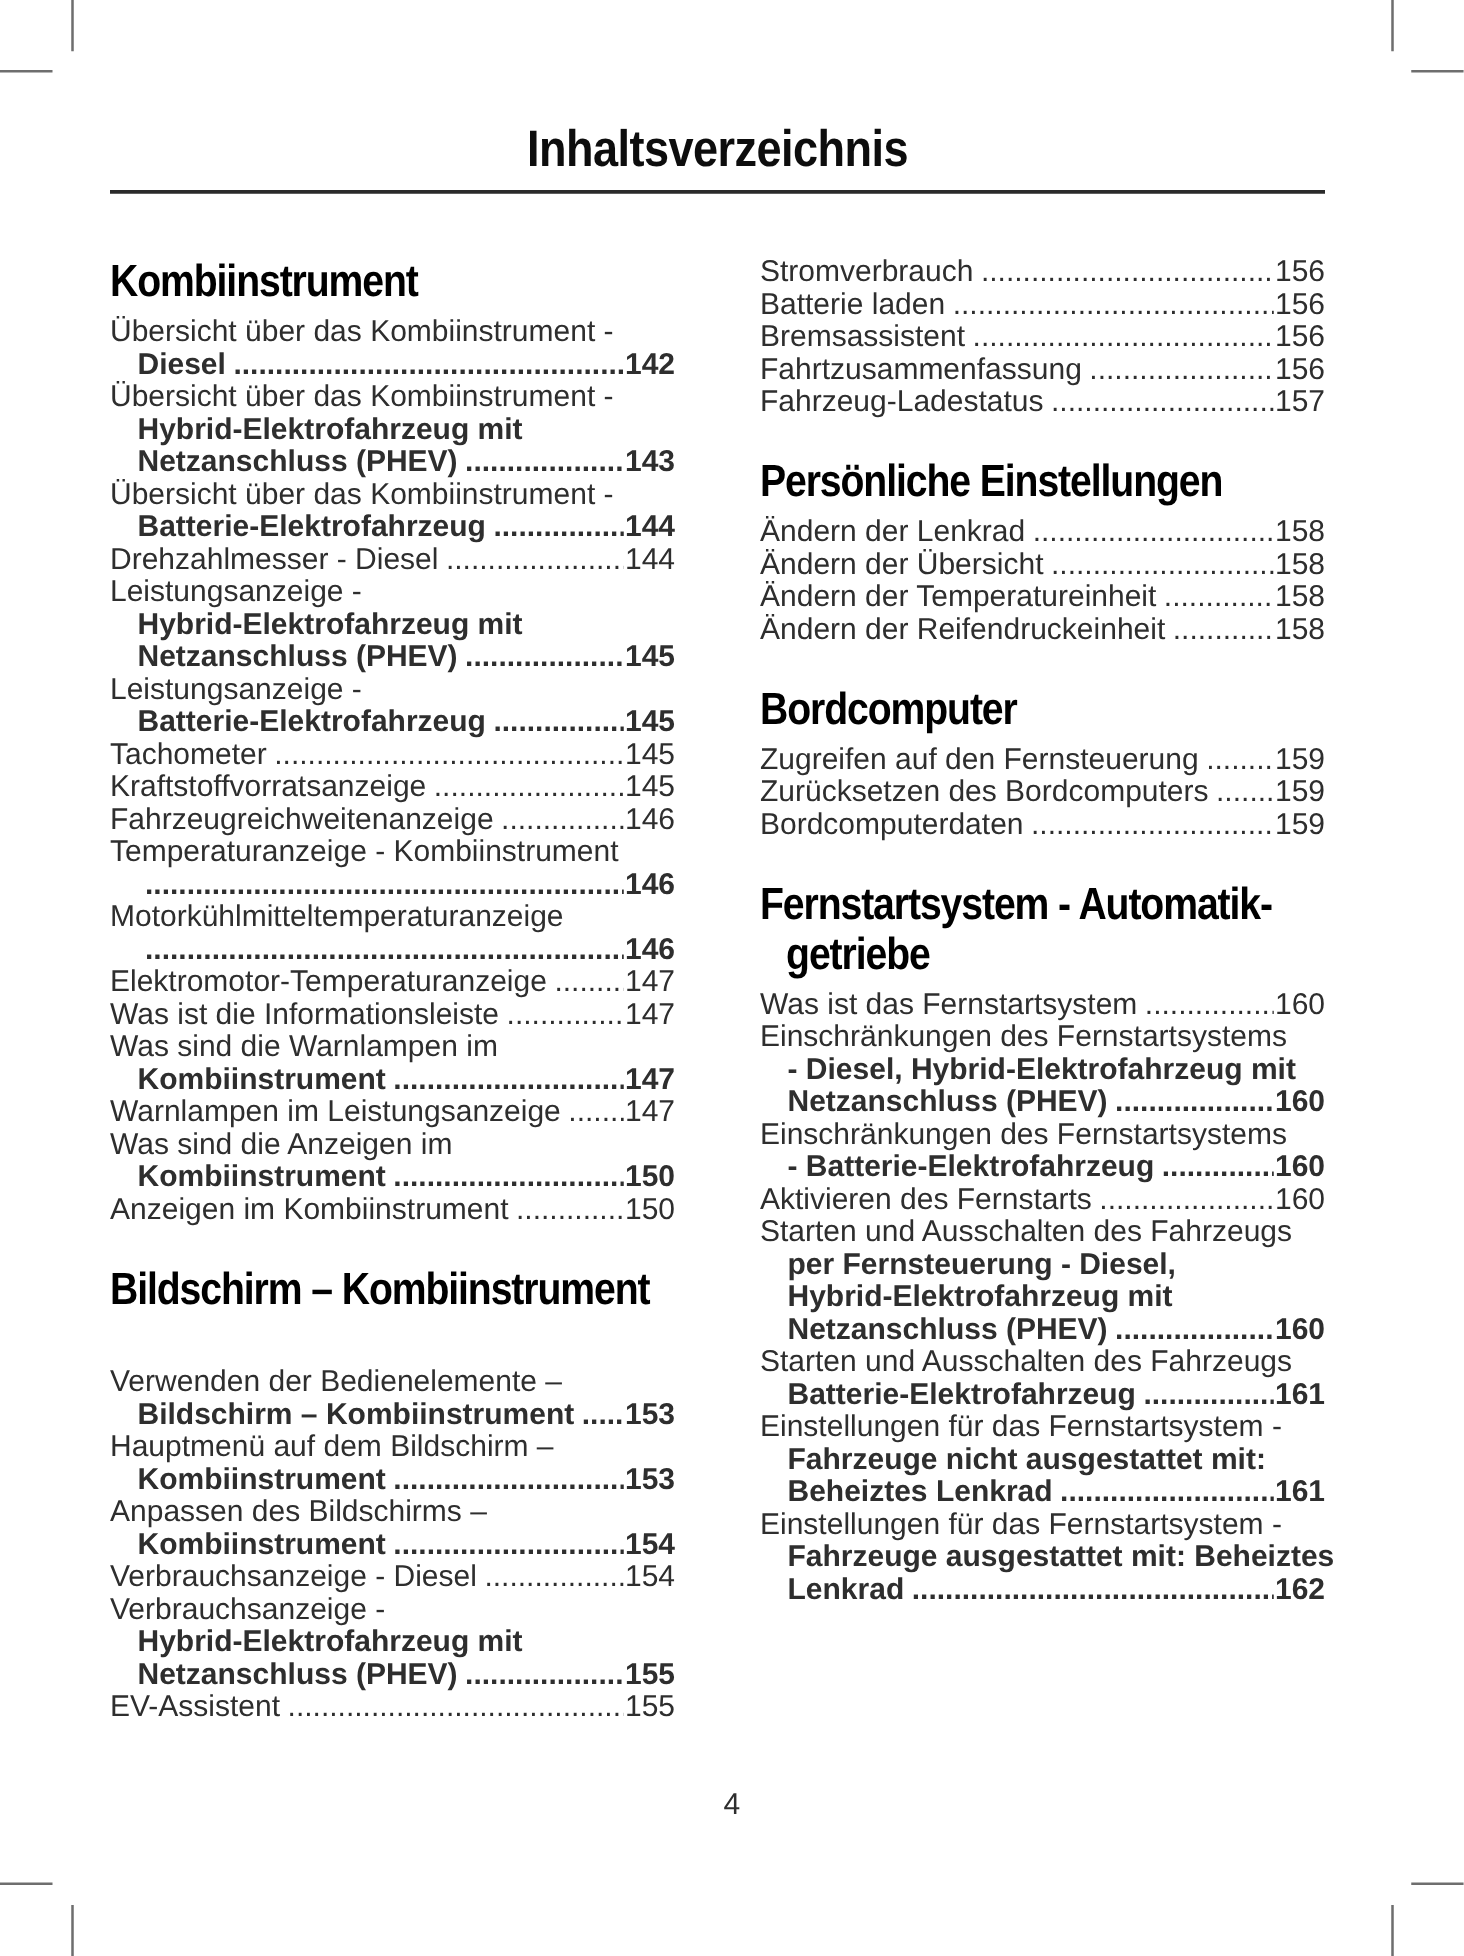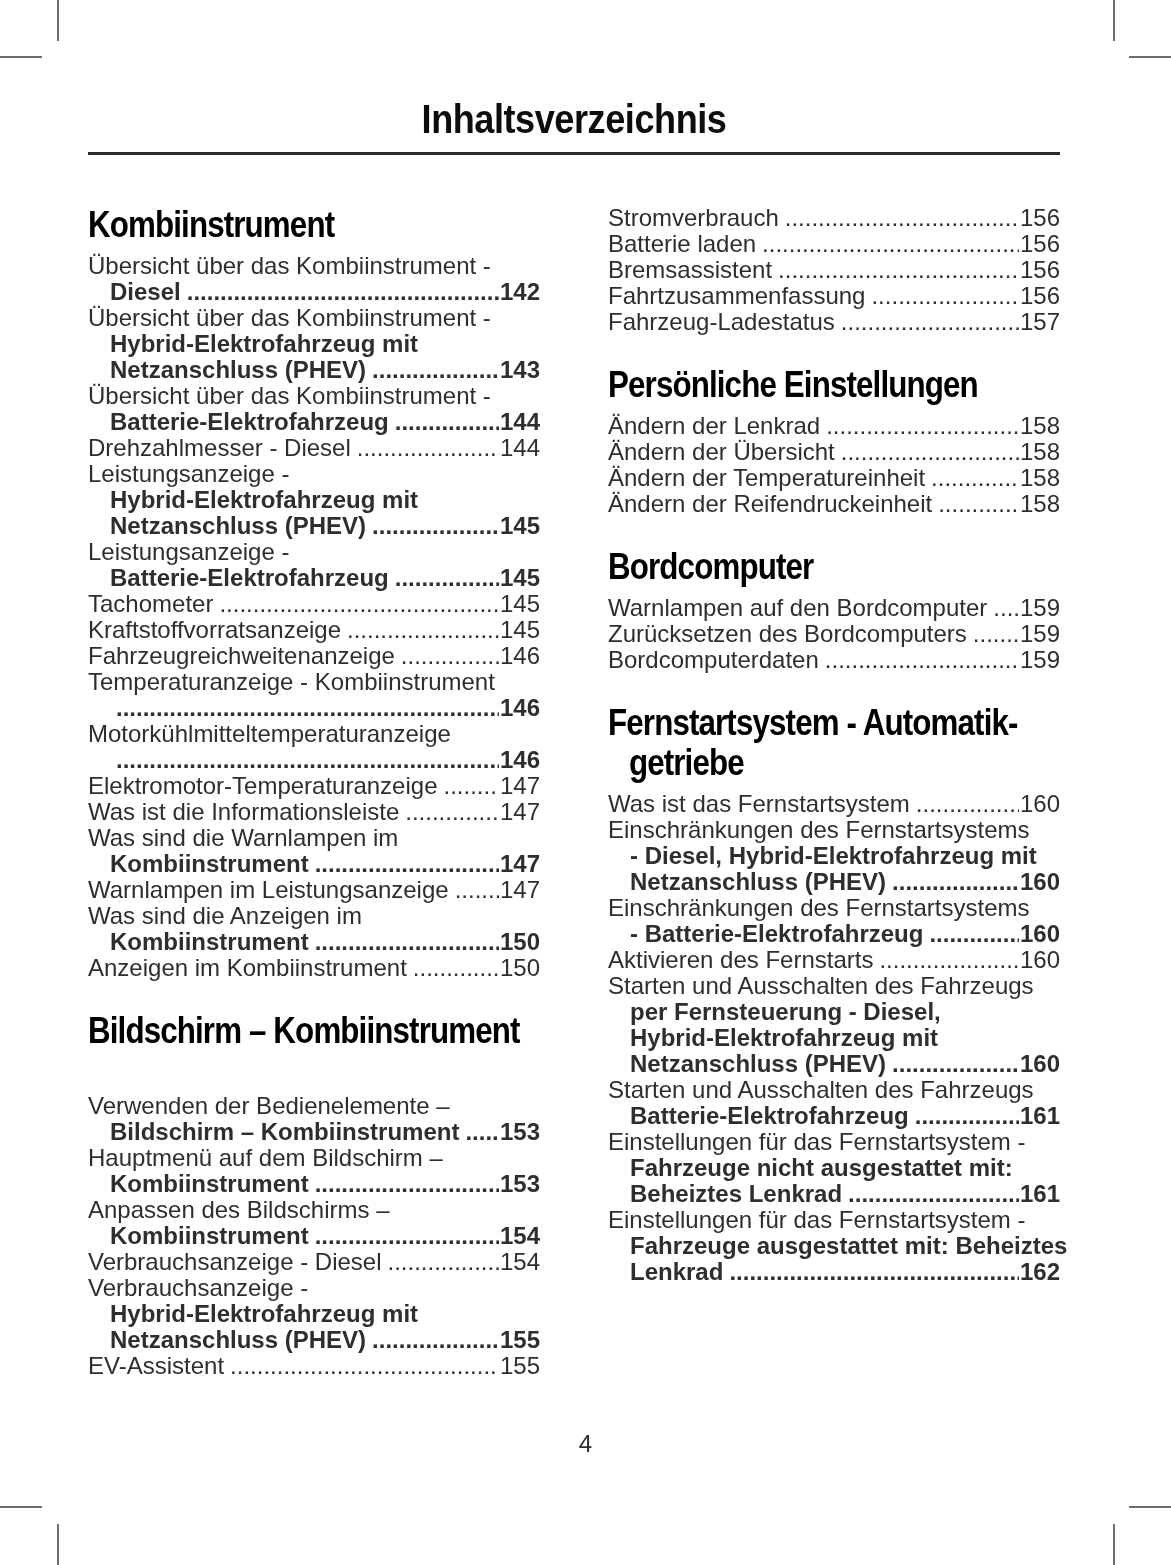--- a/index.html
+++ b/index.html
@@ -359,21 +359,21 @@
               <span class="pg">158</span>
             </div>
           </div>
         </section>
         <section class="section">
           <h2 class="section-heading">
             <span class="hline">Bordcomputer</span>
           </h2>
           <div class="entry">
             <div class="line last">
-              <span class="txt">Warnlampen auf den Bordcomputer</span>
+              <span class="txt">Zugreifen auf den Fernsteuerung</span>
               <span class="dots">................................................................................................................................................................</span>
               <span class="pg">159</span>
             </div>
           </div>
           <div class="entry">
             <div class="line last">
               <span class="txt">Zurücksetzen des Bordcomputers</span>
               <span class="dots">................................................................................................................................................................</span>
               <span class="pg">159</span>
             </div>

